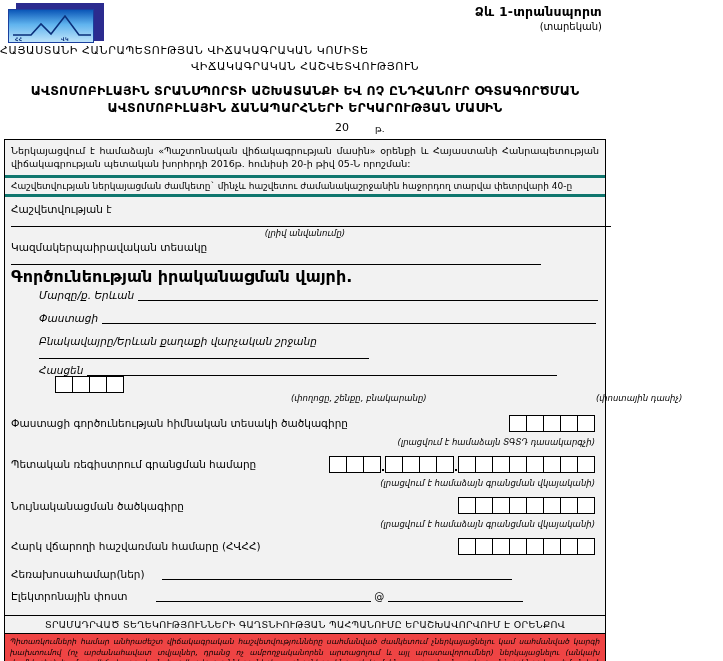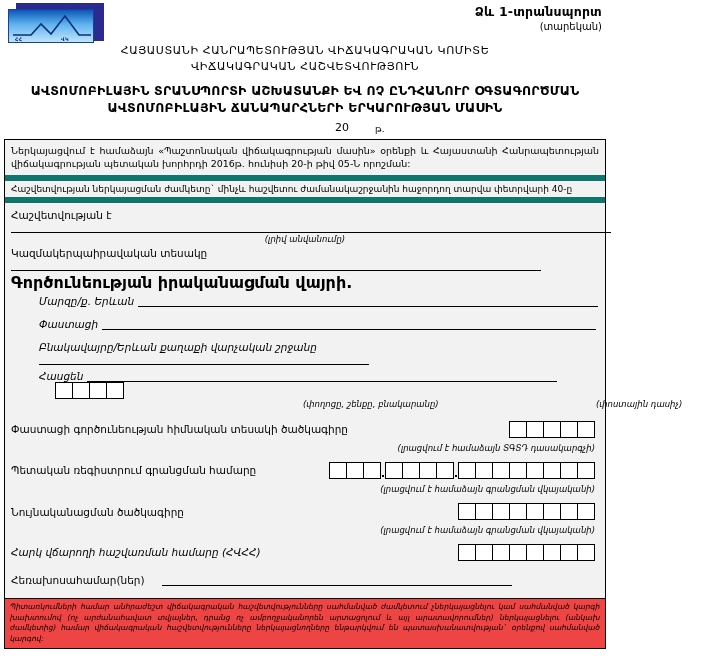--- a/index.html
+++ b/index.html
@@ -75,21 +75,21 @@
     font-weight: bold;
     letter-spacing: 0.2px;
   }
   .form-code-sub {
     font-size: 10px;
     margin-top: 2px;
   }
 
   
   .org-title {
-    text-align: center;
+    text-align: left;
     font-size: 11px;
     letter-spacing: 0.6px;
     margin-top: 2px;
   }
   .org-subtitle {
     text-align: center;
     font-size: 11px;
     letter-spacing: 0.6px;
     margin-top: 3px;
   }
@@ -122,21 +122,21 @@
   }
 
   
   .frame {
     border: 1px solid #000;
     margin: 0 4px;
     box-sizing: border-box;
     background: #f2f2f2;
   }
   .band {
-    border-bottom: 6px solid #0f766e;
+    border-bottom: 3px solid #0f766e;
     padding: 4px 6px 5px 6px;
   }
   .band.intro {
     font-size: 9.5px;
     line-height: 13px;
     text-align: justify;
   }
   .band.deadline {
     font-size: 9px;
     padding: 3px 6px;
@@ -301,21 +301,21 @@
         <span class="lbl ital">Հասցեն</span>
         <span class="dotline" style="width:470px;"></span>
         <span class="boxes" style="margin-left:16px;">
           <span class="cell"></span>
           <span class="cell"></span>
           <span class="cell"></span>
           <span class="cell"></span>
         </span>
       </div>
       <div class="row" style="margin-bottom:6px;height:12px;">
-        <span class="note" style="left:292px;top:0;">(փողոցը, շենքը, բնակարանը)</span>
+        <span class="note" style="left:280px;top:0;">(փողոցը, շենքը, բնակարանը)</span>
         <span class="note" style="left:585px;top:0;">(փոստային դասիչ)</span>
       </div>
 
       <div class="row" style="margin-bottom:0;">
         <span class="lbl">Փաստացի գործունեության հիմնական տեսակի ծածկագիրը</span>
         <span class="boxes" style="position:absolute;right:4px;top:-2px;">
           <span class="cell"></span>
           <span class="cell"></span>
           <span class="cell"></span>
           <span class="cell"></span>
@@ -362,39 +362,46 @@
           <span class="cell"></span>
           <span class="cell"></span>
           <span class="cell"></span>
           <span class="cell"></span>
         </span>
       </div>
       <div class="row" style="height:12px;margin-bottom:4px;">
         <span class="note" style="right:4px;top:1px;">(լրացվում է համաձայն գրանցման վկայականի)</span>
       </div>
 
-      <div class="row" style="margin-bottom:10px;font-style:italic;">
+      <div class="row" style="margin-bottom:10px;">
         <span class="lbl">Հարկ վճարողի հաշվառման համարը (ՀՎՀՀ)</span>
         <span class="boxes" style="position:absolute;right:4px;top:-2px;">
           <span class="cell"></span>
           <span class="cell"></span>
           <span class="cell"></span>
           <span class="cell"></span>
           <span class="cell"></span>
           <span class="cell"></span>
           <span class="cell"></span>
           <span class="cell"></span>
         </span>
       </div>
 
       <div class="row" style="margin-bottom:4px;">
         <span class="lbl">Հեռախոսահամար(ներ)</span>
         <span class="dotline" style="width:350px;margin-left:14px;"></span>
       </div>
 
+      <div class="row" style="margin-bottom:5px;">
+        <span class="lbl">Էլեկտրոնային  փոստ</span>
+        <span class="dotline" style="width:215px;margin-left:25px;"></span>
+        <span style="font-size:10px;">@</span>
+        <span class="dotline" style="width:135px;"></span>
+      </div>
 
     </div>
 
+    <div class="confid">ՏՐԱՄԱԴՐՎԱԾ ՏԵՂԵԿՈՒԹՅՈՒՆՆԵՐԻ ԳԱՂՏՆԻՈՒԹՅԱՆ ՊԱՀՊԱՆՈՒՄԸ ԵՐԱՇԽԱՎՈՐՎՈՒՄ Է ՕՐԵՆՔՈՎ</div>
   </div>
 
   <div class="footnote">Պիտառկումների համար անհրաժեշտ վիճակագրական հաշվետվությունները սահմանված ժամկետում չներկայացնելու կամ սահմանված կարգի խախտումով (ոչ արժանահավատ տվյալներ, դրանց ոչ ամբողջականորեն արտացոլում և այլ արատավորումներ) ներկայացնելու (անկախ ժամկետից) համար վիճակագրական հաշվետվությունները ներկայացնողները ենթարկվում են պատասխանատվության` օրենքով սահմանված կարգով:</div>
 
 </div>
 
 </body></html>

